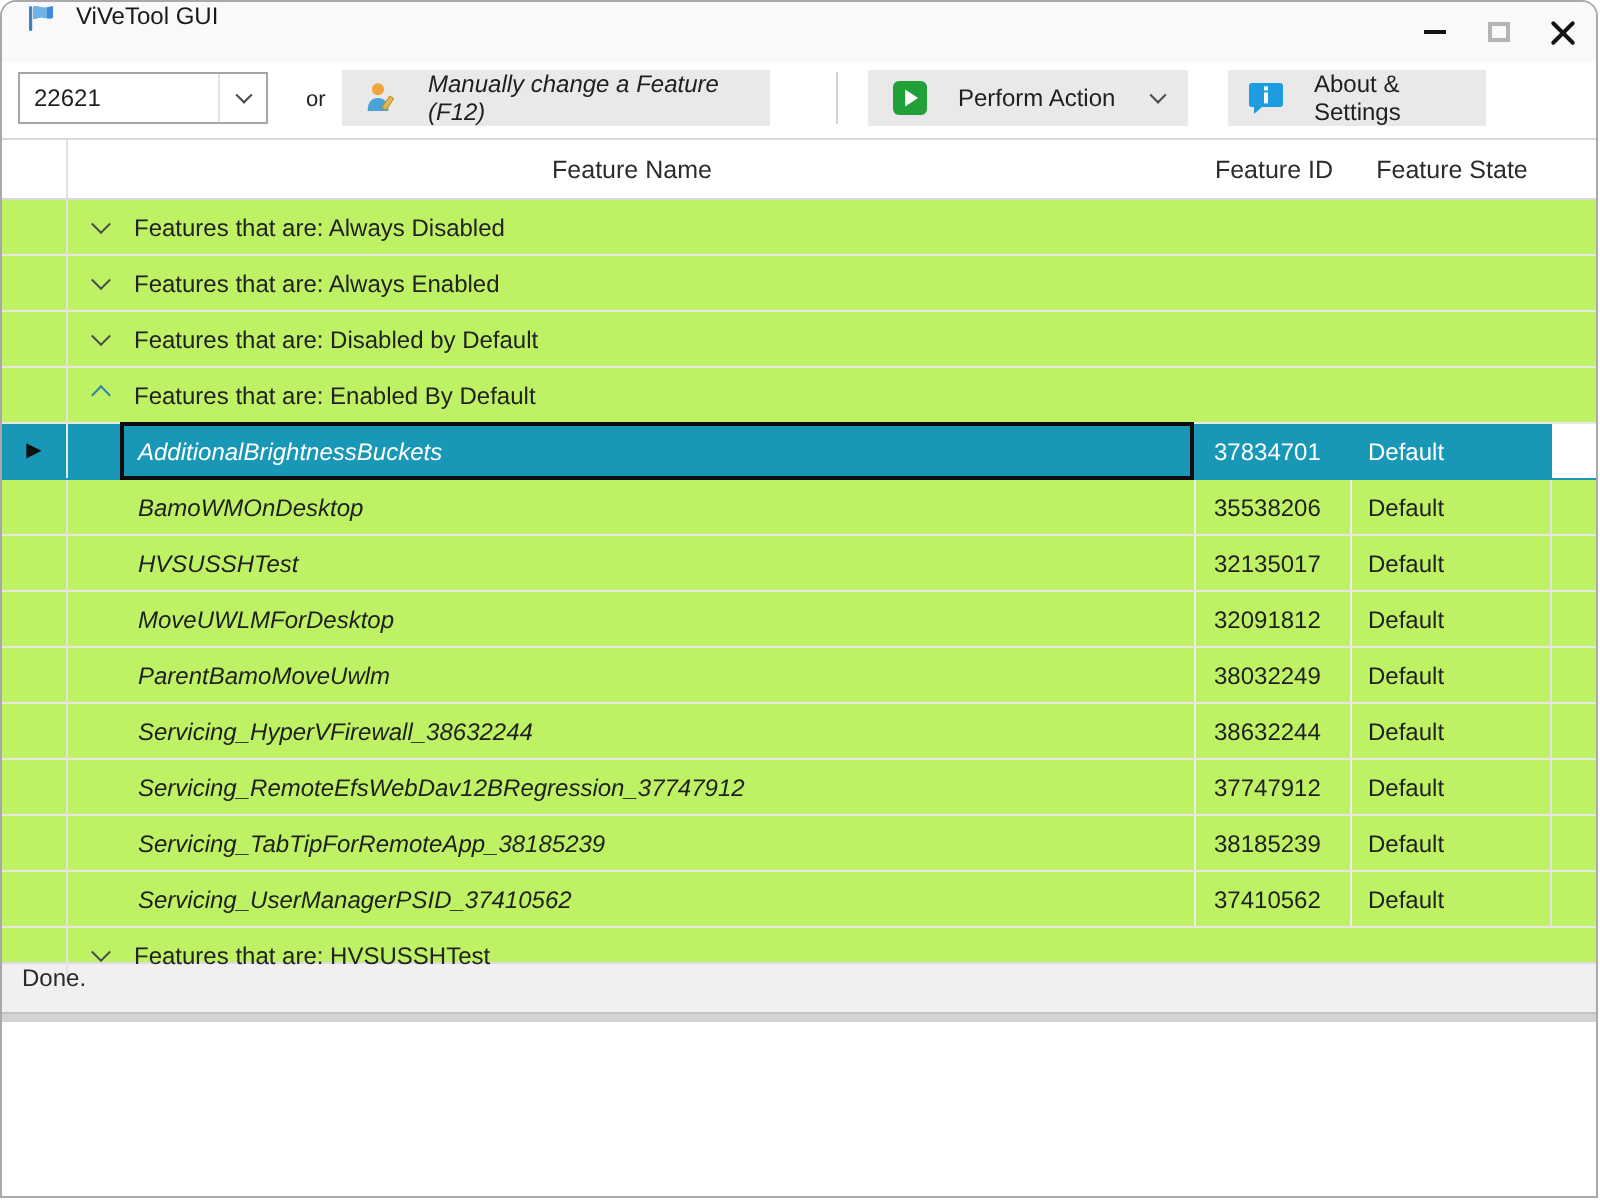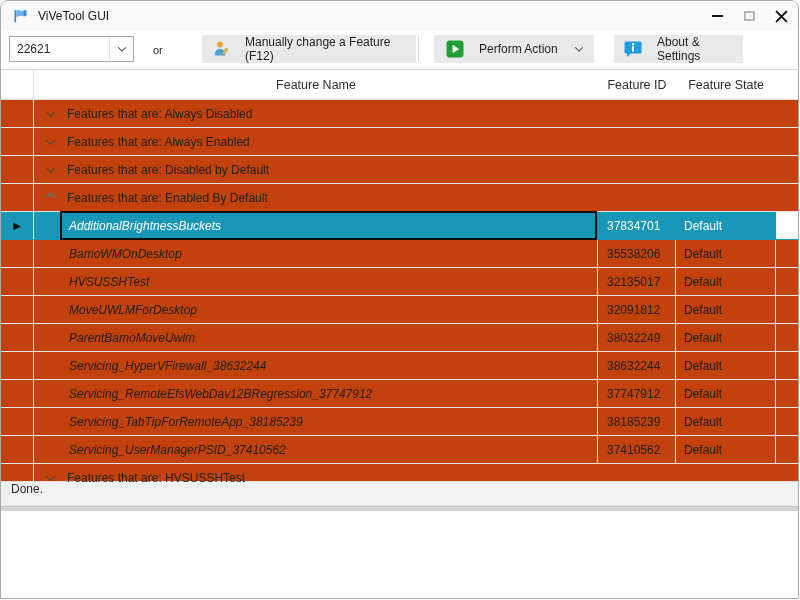--- a/index.html
+++ b/index.html
@@ -3,36 +3,36 @@
 <meta charset="utf-8">
 <style>
   * { box-sizing: border-box; margin: 0; padding: 0; }
   html,body { width: 800px; height: 600px; background: #fff; font-family: "Liberation Sans", sans-serif; }
   .window {
     position: absolute; left: 0; top: 0; width: 799px; height: 599px;
     border: 1px solid #a9a9a9; border-radius: 8px 8px 0 0; overflow: hidden;
     background: #fff; color: #1f1f1f;
   }
   
-  .titlebar { height: 30px; background: #f9f9f9; display: flex; align-items: center; position: relative; }
+  .titlebar { height: 30px; background: #f9f9f9; display: flex; align-items: flex-start; position: relative; }
   .app-icon { width: 16px; height: 16px; margin-left: 12px; flex: none; }
   .title-text { font-size: 12px; color: #191919; margin-left: 9px; }
   .win-controls { position: absolute; right: 6px; top: 0; height: 30px; display: flex; align-items: center; gap: 10px; }
   .win-btn { width: 22px; height: 24px; display: flex; align-items: center; justify-content: center; }
   .min-glyph { width: 11px; height: 2px; background: #141414; }
   .max-glyph { width: 11px; height: 10px; border: 2px solid #b5b5b5; }
   
   .toolbar { height: 38px; background: #fff; position: relative; }
   .combo { position: absolute; left: 8px; top: 5px; width: 125px; height: 26px;
     border: 1px solid #a6a6a6; background: #fff; display: flex; align-items: center; }
   .combo-value { flex: 1; font-size: 12px; padding-left: 7px; color: #1f1f1f; }
   .combo-dd { width: 24px; height: 100%; display: flex; align-items: center; justify-content: center; border-left: 1px solid #e3e3e3; }
   .or-label { position: absolute; left: 152px; top: 0; height: 38px; display: flex; align-items: center; font-size: 11px; color: #222; }
   .tb-btn { position: absolute; top: 4px; height: 28px; background: #e9e9e9; display: flex; align-items: center; font-size: 12px; color: #1f1f1f; }
-  .btn-manual { left: 201px; width: 214px; padding: 0 10px; }
+  .btn-manual { left: 170px; width: 214px; padding: 0 10px; font-style: italic; }
   .btn-perform { left: 433px; width: 160px; padding: 0 12px; }
   .btn-about { left: 613px; width: 129px; padding: 0 10px; }
   .tb-sep { position: absolute; left: 417px; top: 5px; width: 1px; height: 26px; background: #d4d4d4; }
   .tb-btn .lbl { margin-left: 15px; }
   .icon16 { width: 18px; height: 18px; flex: none; }
   
   .chev { display: inline-block; width: 7px; height: 7px; border-right: 1.6px solid #4a4a4a; border-bottom: 1.6px solid #4a4a4a; }
   .chev.down { transform: rotate(45deg) translate(-1px,-1px); }
   .chev.up { transform: rotate(225deg); border-color: #2e86a6; }
   .chev.sm { width: 6px; height: 6px; }
@@ -49,21 +49,21 @@
   .search-input { position: absolute; left: 3px; top: 4px; width: 247px; height: 24px;
     border: 1px solid #b3b3b3; font-size: 12px; padding-left: 8px; font-family: "Liberation Sans", sans-serif; color: #222; }
   .search-input::placeholder { color: #8d8d8d; }
   .tri-btn { position: absolute; top: 4px; height: 24px; width: 24px; background: #e6e6e6; border: none;
     font-size: 8px; color: #2e2e2e; display: flex; align-items: center; justify-content: center; font-family: "DejaVu Sans", sans-serif; }
   .tri-up { left: 254px; } .tri-down { left: 280px; }
   .gear-btn { position: absolute; left: 319px; top: 4px; height: 24px; width: 46px; background: #e6e6e6;
     display: flex; align-items: center; justify-content: center; gap: 9px; }
   .gear-glyph { font-family: "DejaVu Sans", sans-serif; font-size: 15px; color: #3a3a3a; line-height: 1; }
   
-  .row { height: 28px; display: flex; background: #c2410c; border-bottom: 1px solid #e7e7e7; font-size: 12px; }
+  .row { height: 28px; display: flex; background: #bef264; border-bottom: 1px solid #e7e7e7; font-size: 12px; }
   .rh { width: 33px; flex: none; border-right: 1px solid #e2e2e2; display: flex; align-items: center; justify-content: center; }
   .group-cell { flex: 1; display: flex; align-items: center; padding-left: 13px; gap: 13px; color: #222; }
   .c-name { width: 564px; flex: none; display: flex; align-items: center; padding-left: 35px; border-right: 1px solid #ededed; position: relative; font-style: italic; }
   .c-id { width: 78px; flex: none; display: flex; align-items: center; padding-left: 9px; border-right: 1px solid #ededed; }
   .c-state { width: 100px; flex: none; display: flex; align-items: center; padding-left: 8px; border-right: 1px solid #e2e2e2; }
   .c-fill { flex: 1; }
   .row.sel { background: #1897b6; color: #fff; border-bottom-color: #1897b6; }
   .row.sel .rh { border-right-color: #d9f0f6; }
   .row.sel .c-name, .row.sel .c-id { border-right-color: transparent; }
   .row.sel .c-state { border-right-color: #1897b6; }

